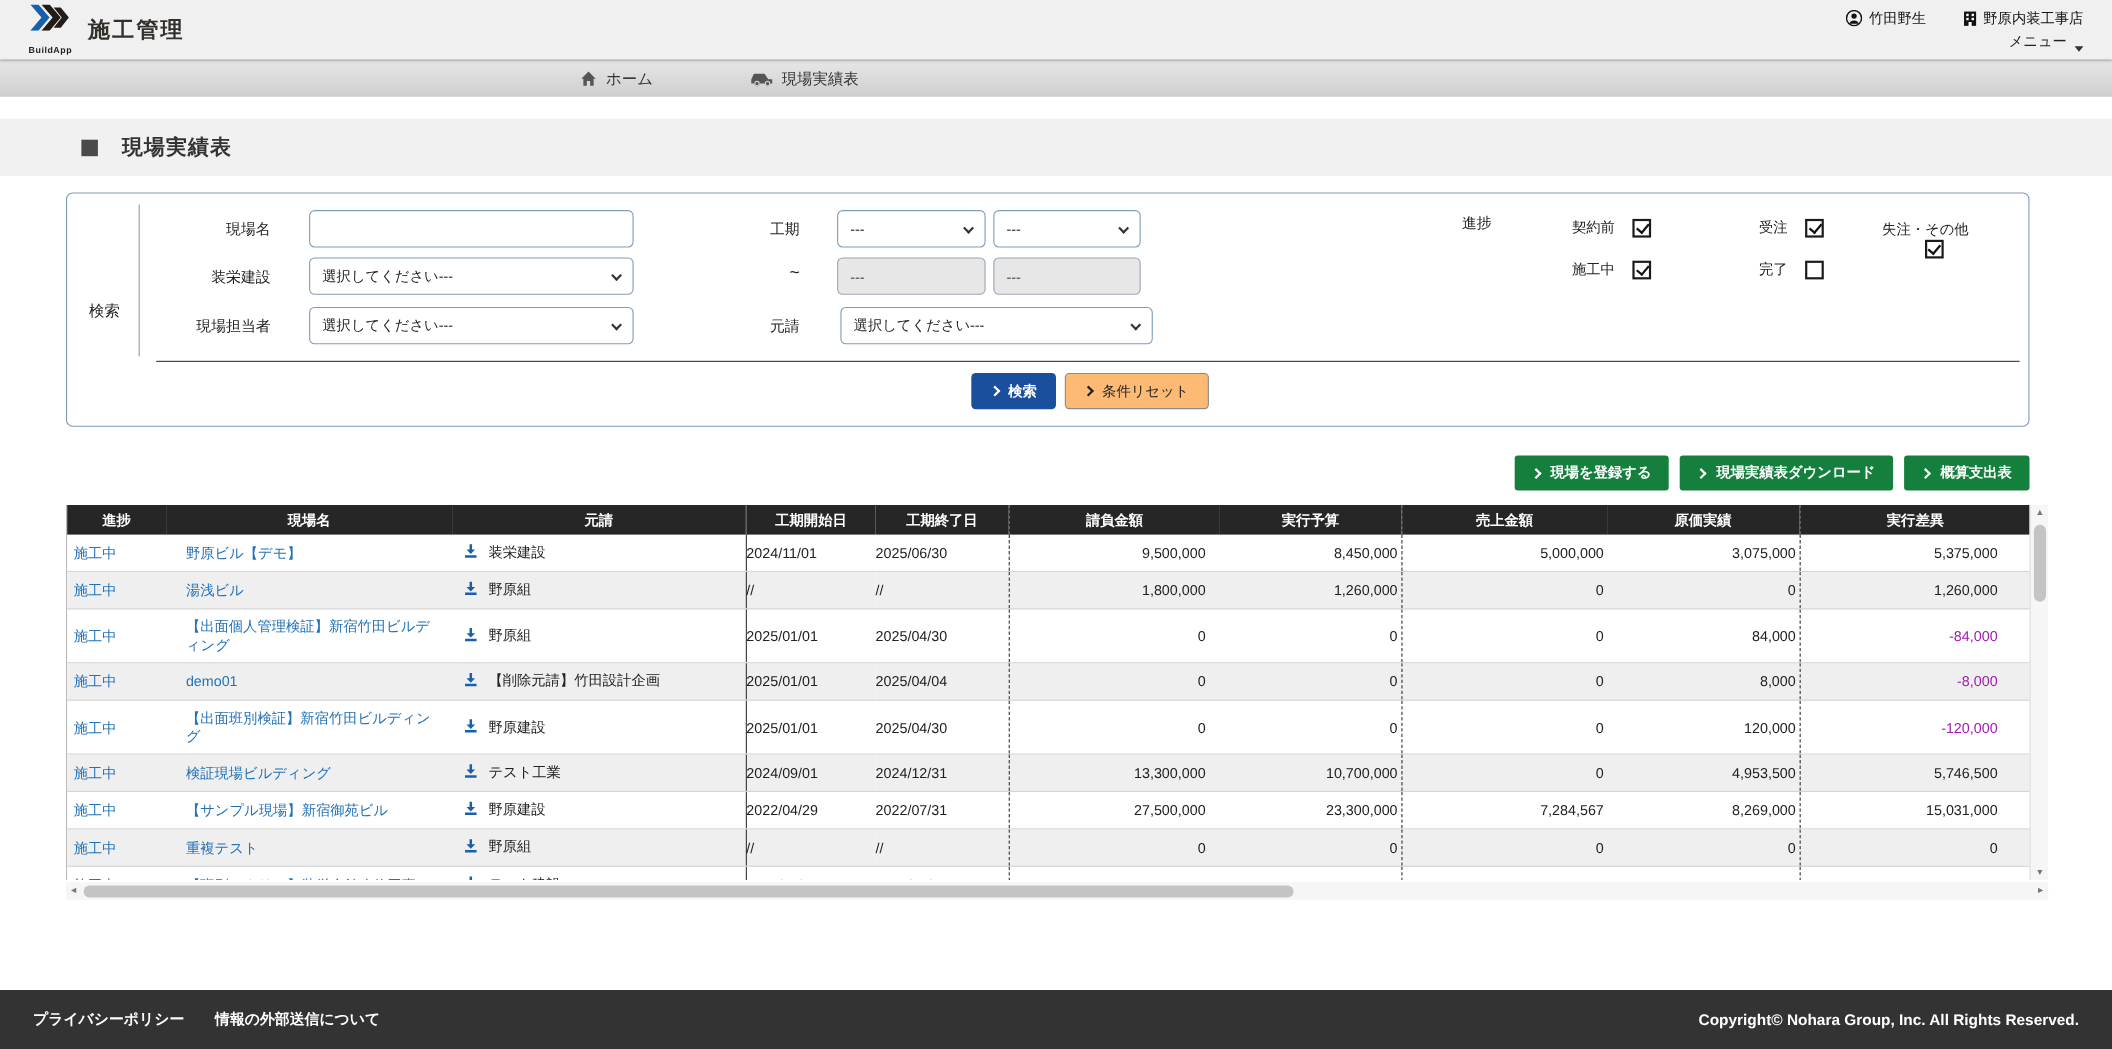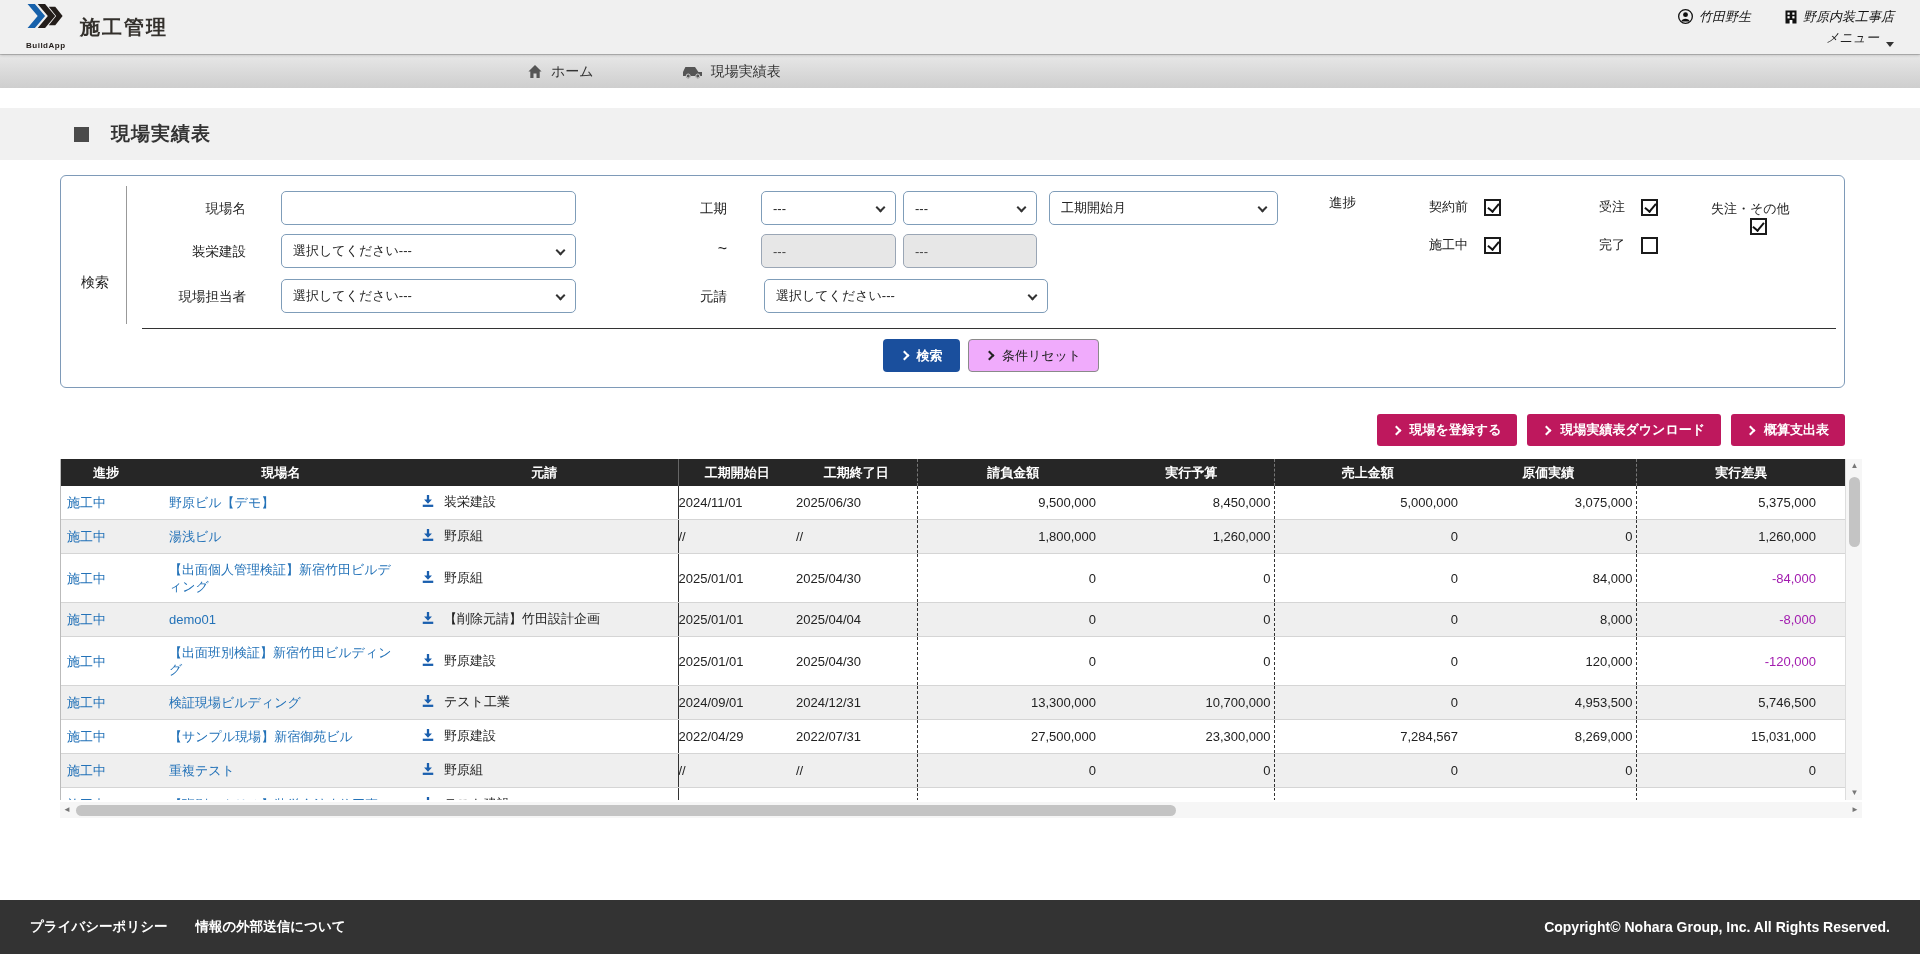--- a/index.html
+++ b/index.html
@@ -7,21 +7,21 @@
   body {
     position:relative; background:#fff; overflow:hidden;
     font-family:"Liberation Sans","DejaVu Sans",sans-serif; color:#222;
   }
   
   .app-header { height:54px; background:#f0f0f0; display:flex; align-items:center;
     padding:0 26px; position:relative; z-index:5; box-shadow:0 1px 3px rgba(0,0,0,.22); }
   .logo-block { display:flex; flex-direction:column; align-items:flex-start; line-height:1; }
   .logo-caption { font-size:8px; font-weight:bold; color:#231d1a; margin-top:14px; letter-spacing:.5px; }
   .app-title { margin-left:14px; font-size:20px; font-weight:bold; color:#33302c; letter-spacing:2px; }
-  .header-right { margin-left:auto; display:flex; flex-direction:column; align-items:flex-end; gap:3px;font-style:italic; }
+  .header-right { margin-left:auto; display:flex; flex-direction:column; align-items:flex-end; gap:3px; }
   .hr-row1 { display:flex; align-items:center; gap:34px; font-size:13px; color:#111; }
   .hr-item { display:flex; align-items:center; gap:6px; }
   .menu-link { display:flex; align-items:flex-end; gap:7px; font-size:13px; color:#222; cursor:pointer; }
   .menu-caret { width:0; height:0; border-left:4.5px solid transparent; border-right:4.5px solid transparent; border-top:5px solid #333; }
   
   .nav-bar { height:34px; background:linear-gradient(#e7e7e7,#cecece); border-top:1px solid #c2c2c2;
     display:flex; align-items:center; gap:88px; padding-left:527px; }
   .nav-item { display:flex; align-items:center; gap:8px; font-size:14px; color:#333; cursor:pointer; }
   
   .title-bar { margin-top:20px; height:52px; background:#f1f1f1; display:flex; align-items:center; padding-left:74px; gap:22px; }
@@ -45,26 +45,26 @@
   .chk-label { margin-right:16px; }
   .chk-box { width:17px; height:17px; border:2px solid #1b1b1b; background:#fff; position:relative; cursor:pointer; }
   .chk[data-checked="true"] .chk-box::after { content:""; position:absolute; left:3.5px; top:0px;
     width:5px; height:9px; border-right:2.5px solid #111; border-bottom:2.5px solid #111; transform:rotate(40deg); }
   .form-sep { position:absolute; left:81px; right:8px; top:152px; border-top:1px solid #333; }
   .bchev { width:7px; height:7px; border-top:2px solid currentColor; border-right:2px solid currentColor;
     transform:rotate(45deg); display:inline-block; flex:0 0 auto; }
   .btn-search { position:absolute; left:822px; top:163px; width:77px; height:33px; background:#1a4f9d; color:#fff;
     border:none; border-radius:4px; font-size:13px; font-weight:bold; display:flex; align-items:center;
     justify-content:center; gap:9px; cursor:pointer; font-family:inherit; }
-  .btn-reset { position:absolute; left:907px; top:163px; width:131px; height:33px; background:#f0abfc; color:#222;
+  .btn-reset { position:absolute; left:907px; top:163px; width:131px; height:33px; background:#fdba74; color:#222;
     border:1px solid #8a8a8a; border-radius:4px; font-size:13px; display:flex; align-items:center;
     justify-content:center; gap:9px; cursor:pointer; font-family:inherit; }
   
   .action-row { position:absolute; right:75px; top:414px; display:flex; gap:10px; }
-  .action-btn { height:32px; padding:0 16px; background:#be185d; color:#fff; border:none; border-radius:3px;
+  .action-btn { height:32px; padding:0 16px; background:#15803d; color:#fff; border:none; border-radius:3px;
     font-size:13px; font-weight:bold; display:flex; align-items:center; gap:10px; cursor:pointer; font-family:inherit; }
   
   .table-wrap { position:absolute; left:60px; top:459px; width:1802px; }
   .table-clip { position:relative; width:1802px; height:341px; overflow:hidden;
     border-left:1px solid #bbb; }
   table { width:1785px; border-collapse:collapse; table-layout:fixed; }
   thead th { background:#262626; color:#fff; font-size:13px; font-weight:bold; height:27px; text-align:center; }
   thead th:nth-child(4) { border-left:1px solid #666; }
   thead th:nth-child(6), thead th:nth-child(8), thead th:nth-child(10) { border-left:1px dashed #777; }
   tbody td { font-size:13px; color:#222; border-bottom:1px solid #d5d5d5; padding:7px 0; line-height:17px; vertical-align:middle; }
@@ -182,24 +182,20 @@
 
   <span class="lbl" style="left:560px; top:24px; width:106px;">工期</span>
   <div class="sel" style="left:700px; top:15px; width:135px;" role="combobox">
     <span>---</span>
     <span class="caret"></span>
   </div>
   <div class="sel" style="left:842px; top:15px; width:134px;" role="combobox">
     <span>---</span>
     <span class="caret"></span>
   </div>
-  <div class="sel" style="left:988px; top:15px; width:229px;" role="combobox">
-    <span>工期開始月</span>
-    <span class="caret"></span>
-  </div>
 
   <span class="lbl" style="left:560px; top:64px; width:106px; font-size:16px;">~</span>
   <div class="dis-input" style="left:700px; top:58px; width:135px;">
     <span>---</span>
   </div>
   <div class="dis-input" style="left:842px; top:58px; width:134px;">
     <span>---</span>
   </div>
 
   <span class="lbl" style="left:560px; top:112px; width:106px;">元請</span>

